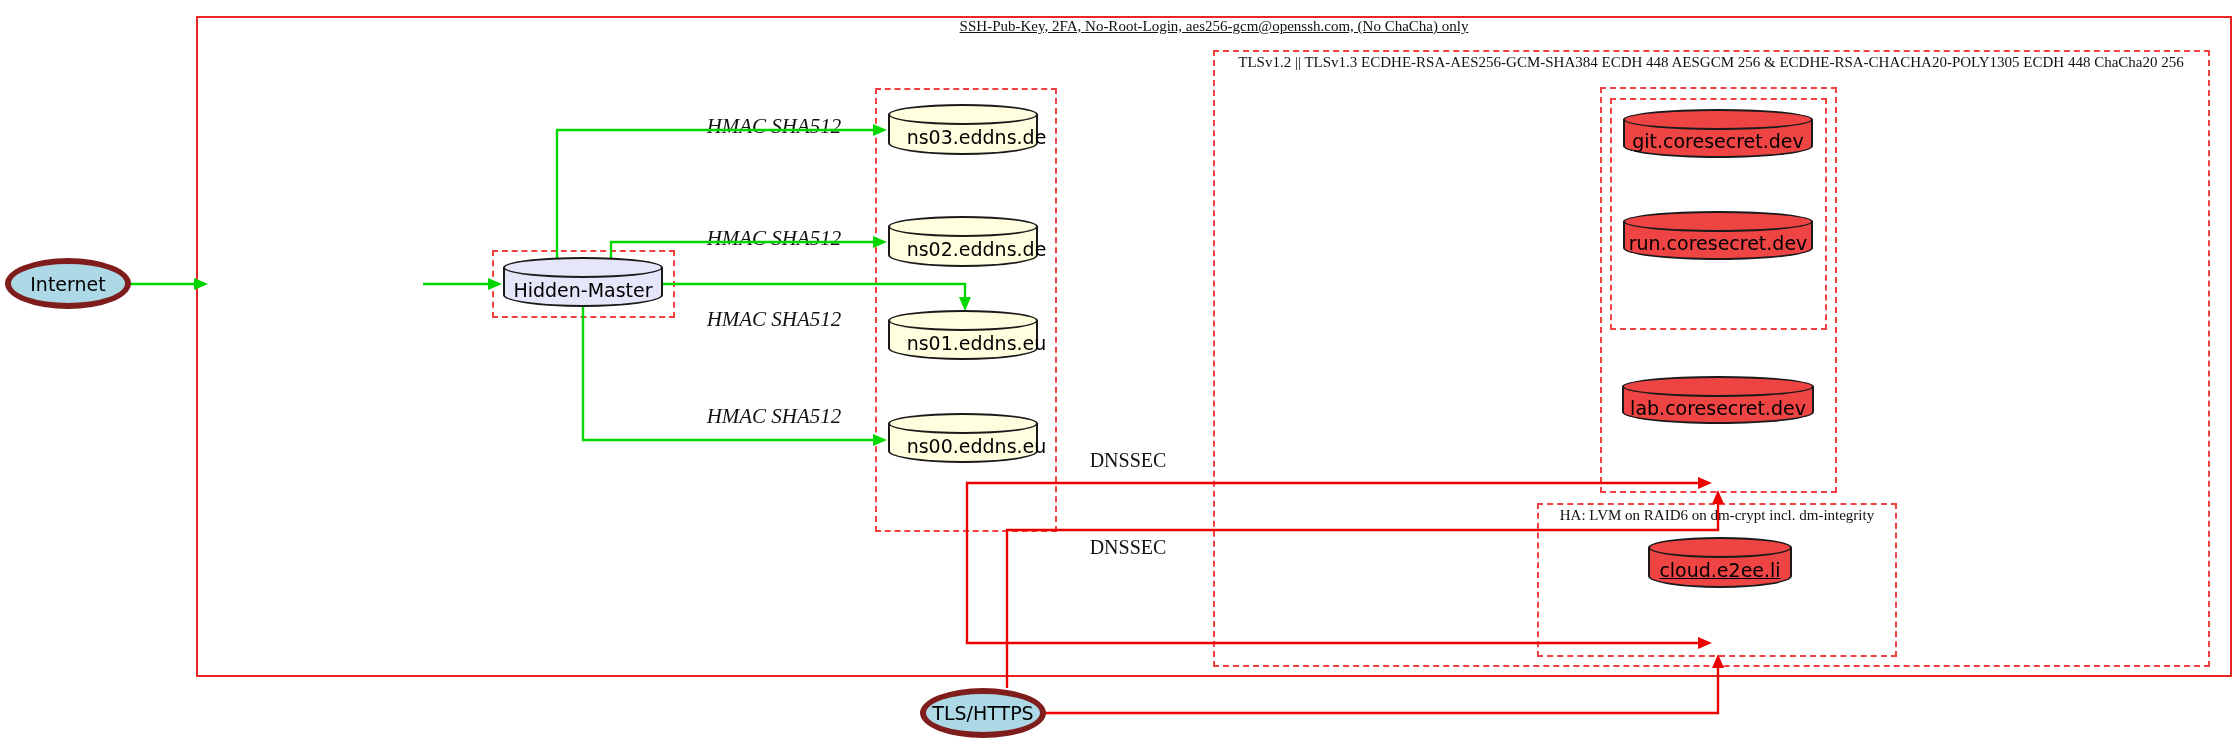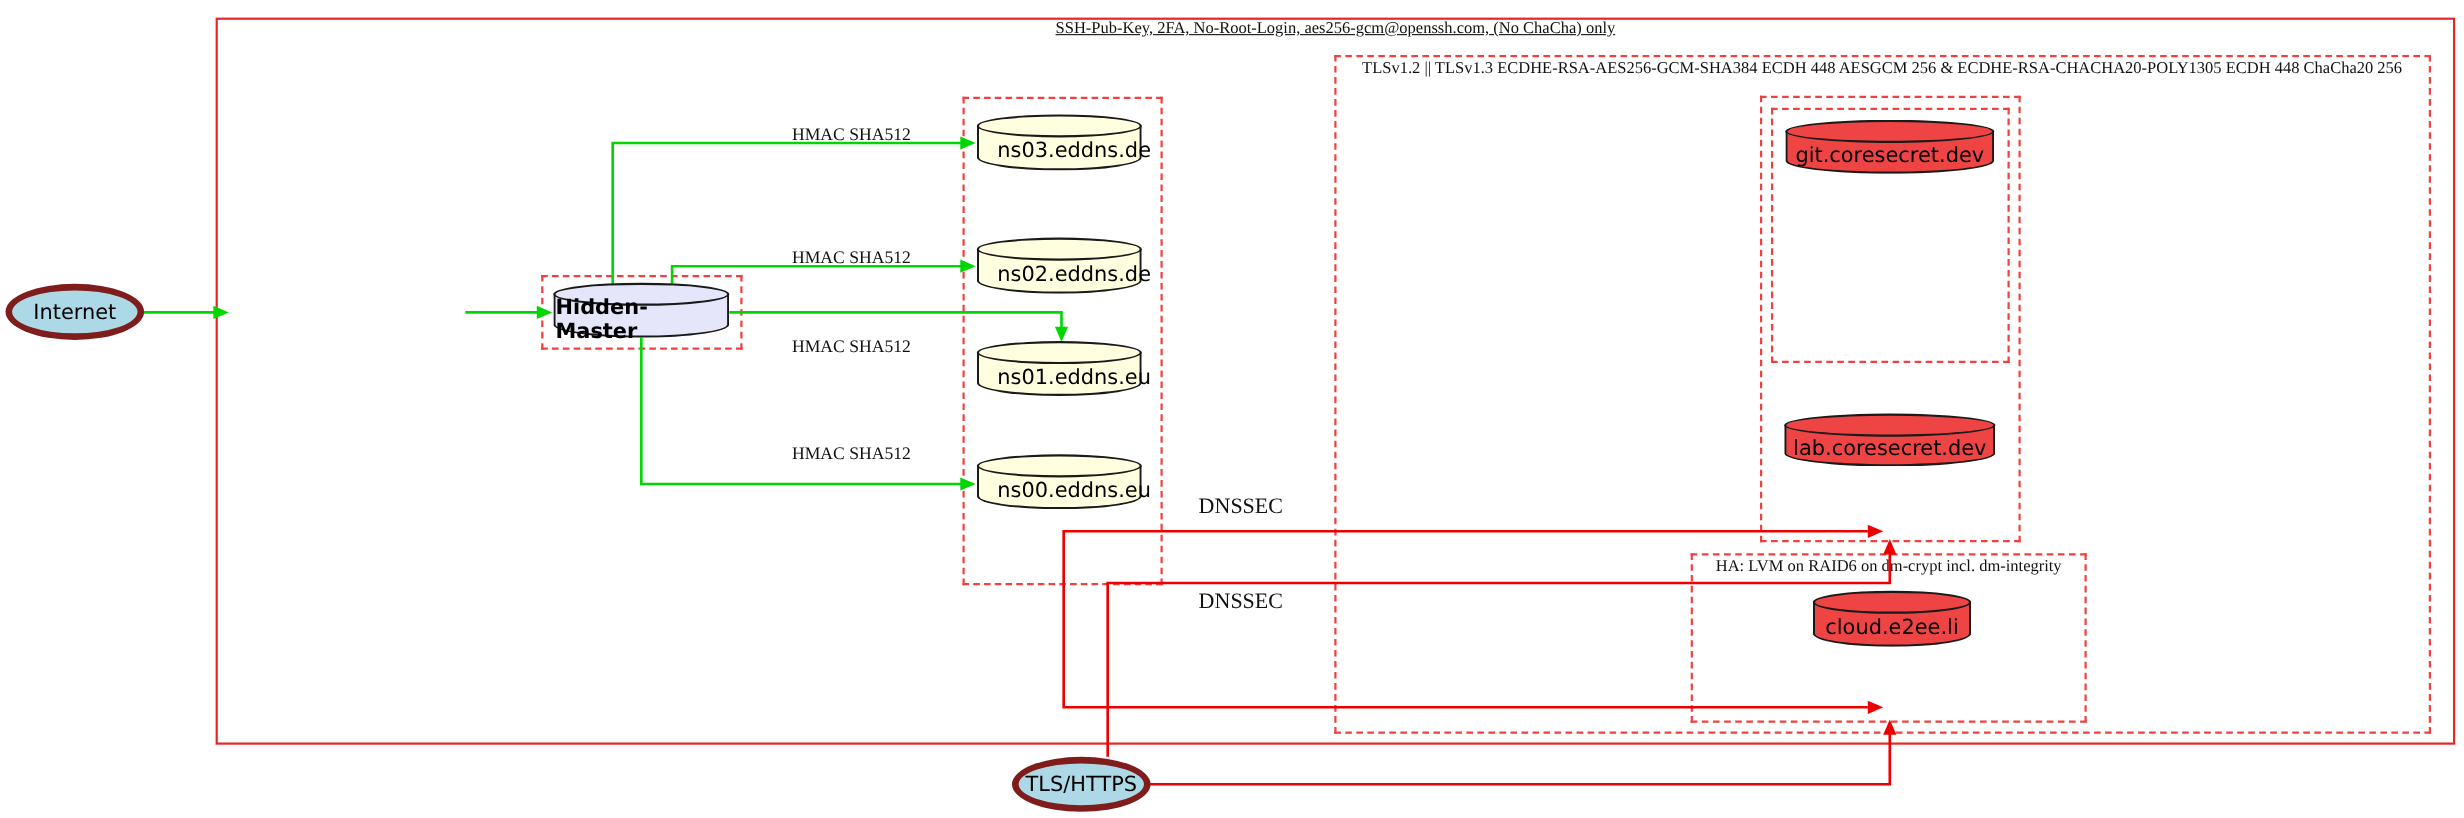--- a/index.html
+++ b/index.html
@@ -7,40 +7,40 @@
          font-family:"DejaVu Sans",sans-serif;}
   
   .cluster{position:absolute;box-sizing:border-box;}
   .cluster.solid{border:2px solid #e82525;}
   .cluster.dashed{border:2px dashed #f04040;}
   .cluster-label{position:absolute;transform:translateX(-50%);white-space:nowrap;
                  font-family:"Liberation Serif","DejaVu Serif",serif;font-size:15px;color:#111;}
   
   .edge-label{position:absolute;transform:translateX(-50%);white-space:nowrap;
               font-family:"Liberation Serif","DejaVu Serif",serif;color:#111;}
-  .edge-label.hmac{font-size:16px;}
+  .edge-label.hmac{font-size:21px;font-style:italic;}
   .edge-label.dnssec{font-size:20px;}
   
   .node-label{position:relative;z-index:3;font-size:19px;color:#000;}
   .ellipse{position:absolute;box-sizing:border-box;border:6px solid #7f1d1d;border-radius:50%;
            display:flex;align-items:center;justify-content:center;z-index:4;}
   .ellipse.blue{background:#add8e6;}
   .diamond{position:absolute;z-index:4;}
   .diamond .node-label{position:absolute;left:0;top:0;width:100%;height:100%;
            display:flex;align-items:center;justify-content:center;}
   
   .cyl{position:absolute;box-sizing:border-box;z-index:4;
        border:2px solid #1a1a1a;border-top:none;
        border-radius:0 0 50% 50% / 0 0 12px 12px;
        display:flex;align-items:center;justify-content:center;padding-top:7px;}
   .cyl::before{content:"";position:absolute;left:-2px;right:-2px;top:-10px;height:21px;
        border:2px solid #1a1a1a;border-radius:50%;background:inherit;box-sizing:border-box;z-index:1;}
   .cyl.yellow{background:#ffffe0;padding-left:27px;}
   .cyl.pink{background:#ef4444;}
-  .cyl.lavender{background:#e6e6fa;font-weight:bold;}
+  .cyl.lavender{background:#e6e6fa;}
   
   #edges{position:absolute;left:0;top:0;z-index:2;}
 </style>
 </head>
 <body>
 
 <div id="stage">
 
   <div class="cluster solid" style="left:196px;top:16px;width:2036px;height:661px;"></div>
   <div class="cluster dashed" style="left:1213px;top:50px;width:997px;height:617px;"></div>
@@ -111,24 +111,27 @@
   <div class="cyl yellow" style="left:888px;top:320px;width:150px;height:40px;">
     <span class="node-label">ns01.eddns.eu</span>
   </div>
   <div class="cyl yellow" style="left:888px;top:423px;width:150px;height:40px;">
     <span class="node-label">ns00.eddns.eu</span>
   </div>
 
   <div class="cyl pink" style="left:1623px;top:119px;width:190px;height:39px;">
     <span class="node-label">git.coresecret.dev</span>
   </div>
+  <div class="cyl pink" style="left:1623px;top:221px;width:190px;height:39px;">
+    <span class="node-label">run.coresecret.dev</span>
+  </div>
   <div class="cyl pink" style="left:1622px;top:386px;width:192px;height:38px;">
     <span class="node-label">lab.coresecret.dev</span>
   </div>
-  <div class="cyl pink" style="left:1648px;top:547px;width:144px;height:41px;">
+  <div class="cyl pink" style="left:1648px;top:547px;width:144px;height:41px;text-decoration:underline;">
     <span class="node-label">cloud.e2ee.li</span>
   </div>
 
   <div class="ellipse blue" style="left:920px;top:688px;width:126px;height:50px;">
     <span class="node-label">TLS/HTTPS</span>
   </div>
 
 </div>
 
 </body></html>

